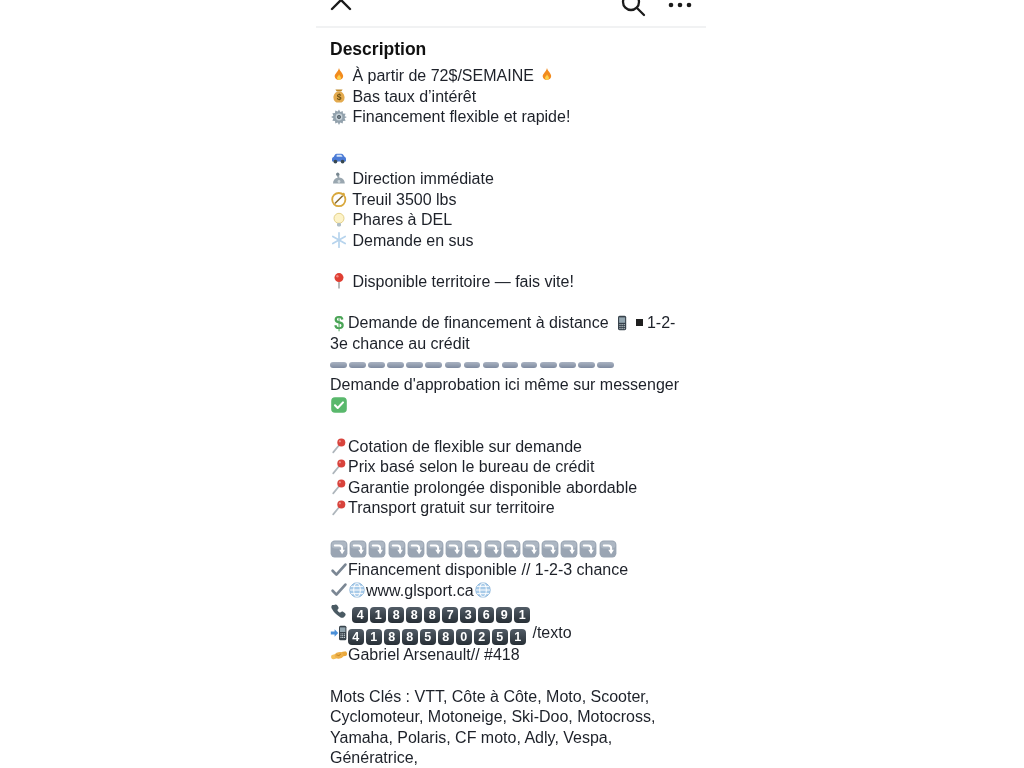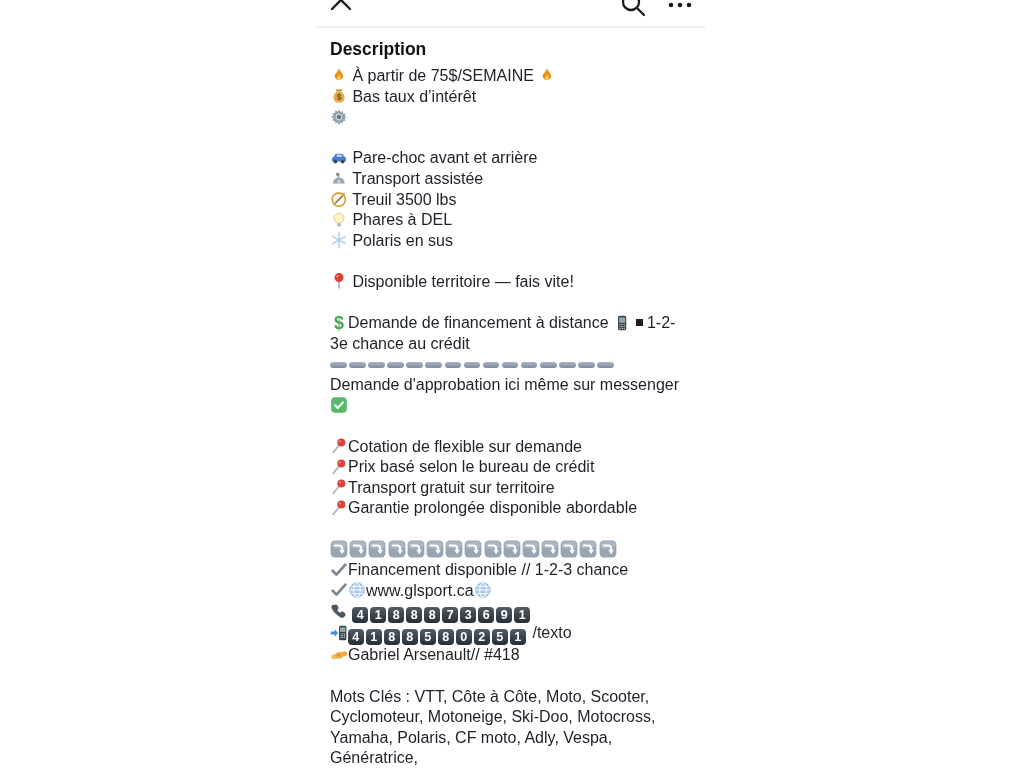--- a/index.html
+++ b/index.html
@@ -57,64 +57,64 @@
     </span>
     <div class="divider"></div>
   </div>
 
   <div class="content">
     <h1 class="section-title">Description</h1>
     <div id="desc-lines">
         <div class="line"><span class="ico ico-fire"><svg viewBox="0 0 18 18">
               <path d="M9 1c.5 3 3.7 4.4 4.2 8a4.3 4.3 0 0 1-8.5.4C4.6 6.6 8 5.3 9 1z" fill="#f28b1e"></path>
               <path d="M9 7.2c.4 1.6 2 2 2 3.8a2 2 0 0 1-4 0c0-1.6 1.6-2 2-3.8z" fill="#fdd04b"></path>
-            </svg></span><span> À partir de 75$/SEMAINE </span><span class="ico ico-fire"><svg viewBox="0 0 18 18">
+            </svg></span><span> À partir de 72$/SEMAINE </span><span class="ico ico-fire"><svg viewBox="0 0 18 18">
               <path d="M9 1c.5 3 3.7 4.4 4.2 8a4.3 4.3 0 0 1-8.5.4C4.6 6.6 8 5.3 9 1z" fill="#f28b1e"></path>
               <path d="M9 7.2c.4 1.6 2 2 2 3.8a2 2 0 0 1-4 0c0-1.6 1.6-2 2-3.8z" fill="#fdd04b"></path>
             </svg></span></div>
         <div class="line"><span class="ico ico-money-bag"><svg viewBox="0 0 18 18">
               <path d="M6.8 4.6 5.4 2.4h7.2L11.2 4.6z" fill="#c08b2d"></path>
               <path d="M9 4.4c-3.5 0-5.6 3-5.6 6.2A4.8 4.8 0 0 0 9 15.5a4.8 4.8 0 0 0 5.6-4.9c0-3.2-2.1-6.2-5.6-6.2z" fill="#e3aa4e"></path>
               <text x="9" y="12.6" text-anchor="middle" font-family="Liberation Sans, sans-serif" font-size="8.5" font-weight="bold" fill="#6e5214">$</text>
             </svg></span><span> Bas taux d’intérêt</span></div>
         <div class="line"><span class="ico ico-gear"><svg viewBox="0 0 18 18">
               <path d="M9 1.6l1.3 2.3 2.4-1 .3 2.6 2.6.3-1 2.4L16.9 9l-2.3 1.3 1 2.4-2.6.3-.3 2.6-2.4-1L9 16.9l-1.3-2.3-2.4 1-.3-2.6-2.6-.3 1-2.4L1.1 9l2.3-1.3-1-2.4 2.6-.3.3-2.6 2.4 1z" fill="#93a2ad"></path>
               <circle cx="9" cy="9" r="3.4" fill="#c7d2d9"></circle>
               <circle cx="9" cy="9" r="1.7" fill="#68798496"></circle>
               <circle cx="9" cy="9" r="1.7" fill="#6f8violet"></circle>
               <circle cx="9" cy="9" r="1.7" fill="#6f7f8a"></circle>
-            </svg></span></div>
+            </svg></span><span> Financement flexible et rapide!</span></div>
         <div class="line">&nbsp;</div>
         <div class="line"><span class="ico ico-car"><svg viewBox="0 0 18 18">
               <path d="M2 10.2c0-1.1.6-2 1.6-2.3l1.5-2.3c.4-.5 1-.8 1.6-.8h4.6c.7 0 1.3.3 1.7.8l1.5 2.2c1 .3 1.5 1.3 1.5 2.3v1.6c0 .5-.4.9-1 .9H3c-.6 0-1-.4-1-.9z" fill="#4b7bd6"></path>
               <path d="M6.6 5.8h4.7l1.3 2H6.6z" fill="#d4e4f9"></path>
               <circle cx="5.4" cy="12.6" r="1.9" fill="#37474f"></circle>
               <circle cx="12.6" cy="12.6" r="1.9" fill="#37474f"></circle>
-            </svg></span><span> Pare-choc avant et arrière</span></div>
+            </svg></span></div>
         <div class="line"><span class="ico ico-mechanical-arm"><svg viewBox="0 0 18 18">
               <path d="M3 14.5c0-3.2 2.1-5.3 4.7-5.7L6.3 5.6c-.3-1 .4-2.1 1.4-2.1 1 0 1.8.8 1.7 1.8L9.2 8.6c3.1.1 5.6 2.5 5.6 5.9z" fill="#9aa7b0"></path>
               <circle cx="7.7" cy="5.2" r="1.5" fill="#76868f"></circle>
               <circle cx="9" cy="12.5" r="1.4" fill="#cfd8dc"></circle>
-            </svg></span><span> Transport assistée</span></div>
+            </svg></span><span> Direction immédiate</span></div>
         <div class="line"><span class="ico ico-compass"><svg viewBox="0 0 18 18">
               <circle cx="13.4" cy="4.2" r="1.4" fill="#d9a83c"></circle>
               <circle cx="8.8" cy="9.6" r="6.6" fill="#fff" stroke="#d9a83c" stroke-width="1.8"></circle>
               <line x1="5.4" y1="13" x2="12.2" y2="6.2" stroke="#8a6d2f" stroke-width="1.6" stroke-linecap="round"></line>
             </svg></span><span> Treuil 3500 lbs</span></div>
         <div class="line"><span class="ico ico-light-bulb"><svg viewBox="0 0 18 18">
               <circle cx="9" cy="7.3" r="5" fill="#fdf3c8" stroke="#e4d189" stroke-width="1"></circle>
               <rect x="7" y="12" width="4" height="3.4" rx="1.1" fill="#b0bec5"></rect>
             </svg></span><span> Phares à DEL</span></div>
         <div class="line"><span class="ico ico-snowflake"><svg viewBox="0 0 18 18">
               <g stroke="#b7d4ed" stroke-width="1.7" stroke-linecap="round">
                 <line x1="9" y1="1.8" x2="9" y2="16.2"></line>
                 <line x1="2.8" y1="5.4" x2="15.2" y2="12.6"></line>
                 <line x1="15.2" y1="5.4" x2="2.8" y2="12.6"></line>
               </g>
-            </svg></span><span> Polaris en sus</span></div>
+            </svg></span><span> Demande en sus</span></div>
         <div class="line">&nbsp;</div>
         <div class="line"><span class="ico ico-round-pushpin"><svg viewBox="0 0 18 18">
               <line x1="9" y1="9.5" x2="9" y2="16.5" stroke="#a8a8a8" stroke-width="1.6"></line>
               <circle cx="9" cy="5.6" r="4.5" fill="#df3e32"></circle>
               <circle cx="7.4" cy="4.2" r="1.2" fill="#f08b84"></circle>
             </svg></span><span> Disponible territoire — fais vite!</span></div>
         <div class="line">&nbsp;</div>
         <div class="line"><span class="ico ico-heavy-dollar"><svg viewBox="0 0 18 18">
               <text x="9" y="14.8" text-anchor="middle" font-family="Liberation Sans, sans-serif" font-size="18" font-weight="bold" fill="#4aa456">$</text>
             </svg></span><span>Demande de financement à distance </span><span class="ico ico-mobile-phone"><svg viewBox="0 0 18 18">
@@ -145,26 +145,26 @@
             </svg></span><span>Cotation de flexible sur demande</span></div>
         <div class="line"><span class="ico ico-pushpin"><svg viewBox="0 0 18 18">
               <line x1="8.6" y1="8.8" x2="3.2" y2="15.4" stroke="#aeb6bc" stroke-width="1.7" stroke-linecap="round"></line>
               <circle cx="11.3" cy="5.6" r="4" fill="#d8433c"></circle>
               <circle cx="9.9" cy="4.3" r="1.1" fill="#ef908a"></circle>
             </svg></span><span>Prix basé selon le bureau de crédit</span></div>
         <div class="line"><span class="ico ico-pushpin"><svg viewBox="0 0 18 18">
               <line x1="8.6" y1="8.8" x2="3.2" y2="15.4" stroke="#aeb6bc" stroke-width="1.7" stroke-linecap="round"></line>
               <circle cx="11.3" cy="5.6" r="4" fill="#d8433c"></circle>
               <circle cx="9.9" cy="4.3" r="1.1" fill="#ef908a"></circle>
+            </svg></span><span>Garantie prolongée disponible abordable</span></div>
+        <div class="line"><span class="ico ico-pushpin"><svg viewBox="0 0 18 18">
+              <line x1="8.6" y1="8.8" x2="3.2" y2="15.4" stroke="#aeb6bc" stroke-width="1.7" stroke-linecap="round"></line>
+              <circle cx="11.3" cy="5.6" r="4" fill="#d8433c"></circle>
+              <circle cx="9.9" cy="4.3" r="1.1" fill="#ef908a"></circle>
             </svg></span><span>Transport gratuit sur territoire</span></div>
-        <div class="line"><span class="ico ico-pushpin"><svg viewBox="0 0 18 18">
-              <line x1="8.6" y1="8.8" x2="3.2" y2="15.4" stroke="#aeb6bc" stroke-width="1.7" stroke-linecap="round"></line>
-              <circle cx="11.3" cy="5.6" r="4" fill="#d8433c"></circle>
-              <circle cx="9.9" cy="4.3" r="1.1" fill="#ef908a"></circle>
-            </svg></span><span>Garantie prolongée disponible abordable</span></div>
         <div class="line">&nbsp;</div>
         <div class="line"><span class="ico ico-arrow-curving-down"><svg viewBox="0 0 18 18">
               <rect x=".6" y=".6" width="16.8" height="16.8" rx="4.2" fill="#9aa5b3"></rect>
               <rect x="1.5" y="1.5" width="15" height="7" rx="3.4" fill="#adb7c3"></rect>
               <path d="M4.8 5.4h4.6a2.7 2.7 0 0 1 2.7 2.7v2.1" fill="none" stroke="#fff" stroke-width="2" stroke-linecap="round"></path>
               <path d="M9.3 9.7h5.6l-2.8 4.6z" fill="#fff"></path>
             </svg></span><span class="ico ico-arrow-curving-down"><svg viewBox="0 0 18 18">
               <rect x=".6" y=".6" width="16.8" height="16.8" rx="4.2" fill="#9aa5b3"></rect>
               <rect x="1.5" y="1.5" width="15" height="7" rx="3.4" fill="#adb7c3"></rect>
               <path d="M4.8 5.4h4.6a2.7 2.7 0 0 1 2.7 2.7v2.1" fill="none" stroke="#fff" stroke-width="2" stroke-linecap="round"></path>

